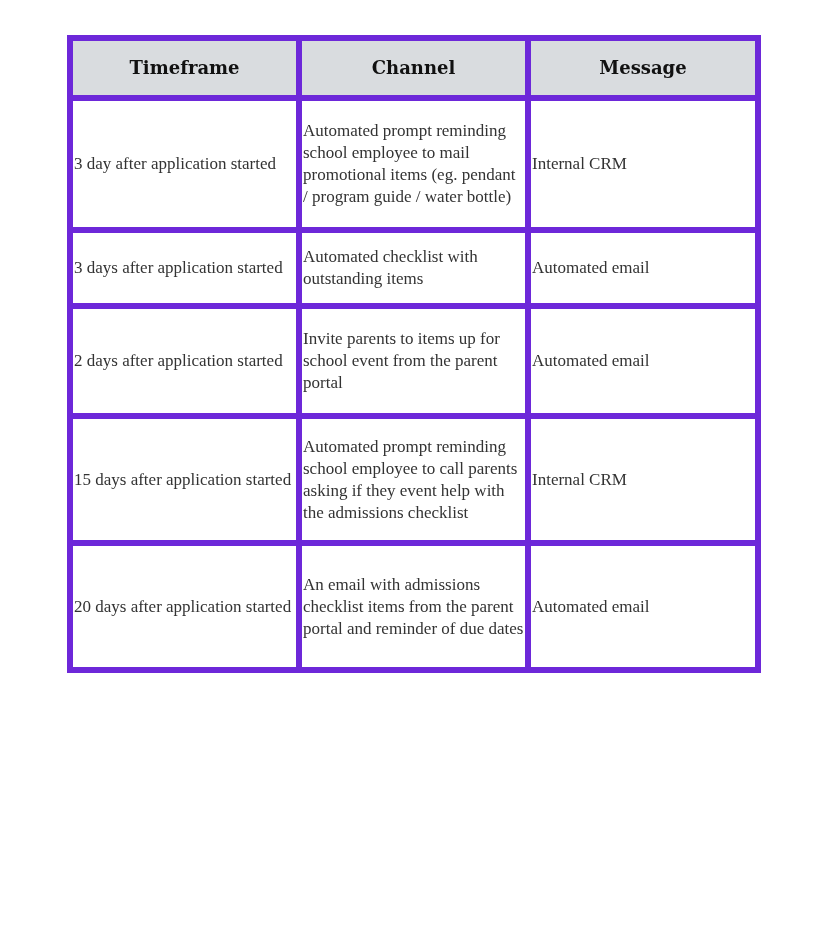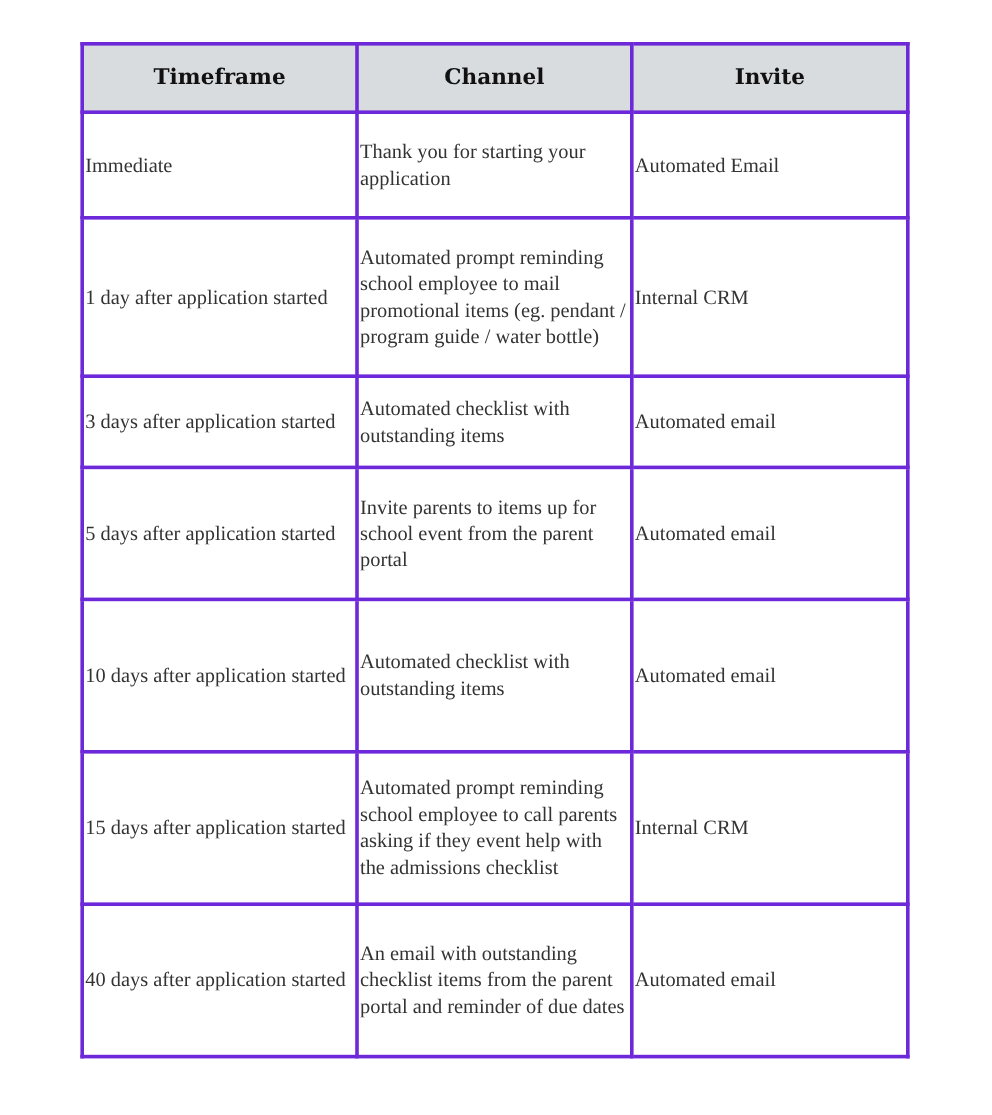--- a/index.html
+++ b/index.html
@@ -8,73 +8,63 @@
     position: absolute; left: 67px; top: 35px;
     border-collapse: collapse;
     font-family: "Liberation Serif", "DejaVu Serif", serif;
     color: #333333;
     font-size: 17px;
     line-height: 22px;
     table-layout: fixed;
     width: 688px;
   }
   col.c1 { width: 229px; } col.c2 { width: 229px; } col.c3 { width: 230px; }
-  th, td { border: 3px solid #6d28d9; padding: 0 1px; vertical-align: middle; text-align: left; }
+  th, td { border: 6px solid #6d28d9; padding: 0 1px; vertical-align: middle; text-align: left; }
   th {
     background: #d9dcdf; height: 54px;
     font-family: "DejaVu Serif", serif; font-weight: bold; font-size: 18px;
     color: #111111; text-align: center;
   }
 </style>
 </head>
 <body>
 
 <table>
   <colgroup>
       <col class="c1">
       <col class="c2">
       <col class="c3">
     </colgroup>
   <thead>
     <tr>
       <th>Timeframe</th>
       <th>Channel</th>
-      <th>Invite</th>
+      <th>Message</th>
     </tr>
   </thead>
   <tbody>
-    <tr style="height:88px">
-      <td>Immediate</td>
-      <td>Thank you for starting your application</td>
-      <td>Automated Email</td>
-    </tr>
     <tr style="height:132px">
-      <td>1 day after application started</td>
+      <td>3 day after application started</td>
       <td>Automated prompt reminding school employee to mail promotional items (eg. pendant / program guide / water bottle)</td>
       <td>Internal CRM</td>
     </tr>
     <tr style="height:76px">
       <td>3 days after application started</td>
       <td>Automated checklist with outstanding items</td>
       <td>Automated email</td>
     </tr>
     <tr style="height:110px">
-      <td>5 days after application started</td>
+      <td>2 days after application started</td>
       <td>Invite parents to items up for school event from the parent portal</td>
-      <td>Automated email</td>
-    </tr>
-    <tr style="height:127px">
-      <td>10 days after application started</td>
-      <td>Automated checklist with outstanding items</td>
       <td>Automated email</td>
     </tr>
     <tr style="height:127px">
       <td>15 days after application started</td>
       <td>Automated prompt reminding school employee to call parents asking if they event help with the admissions checklist</td>
       <td>Internal CRM</td>
     </tr>
     <tr style="height:127px">
-      <td>40 days after application started</td>
-      <td>An email with outstanding checklist items from the parent portal and reminder of due dates</td>
+      <td>20 days after application started</td>
+      <td>An email with admissions checklist items from the parent portal and reminder of due dates</td>
       <td>Automated email</td>
     </tr>
   </tbody>
 </table>
 
 </body></html>

